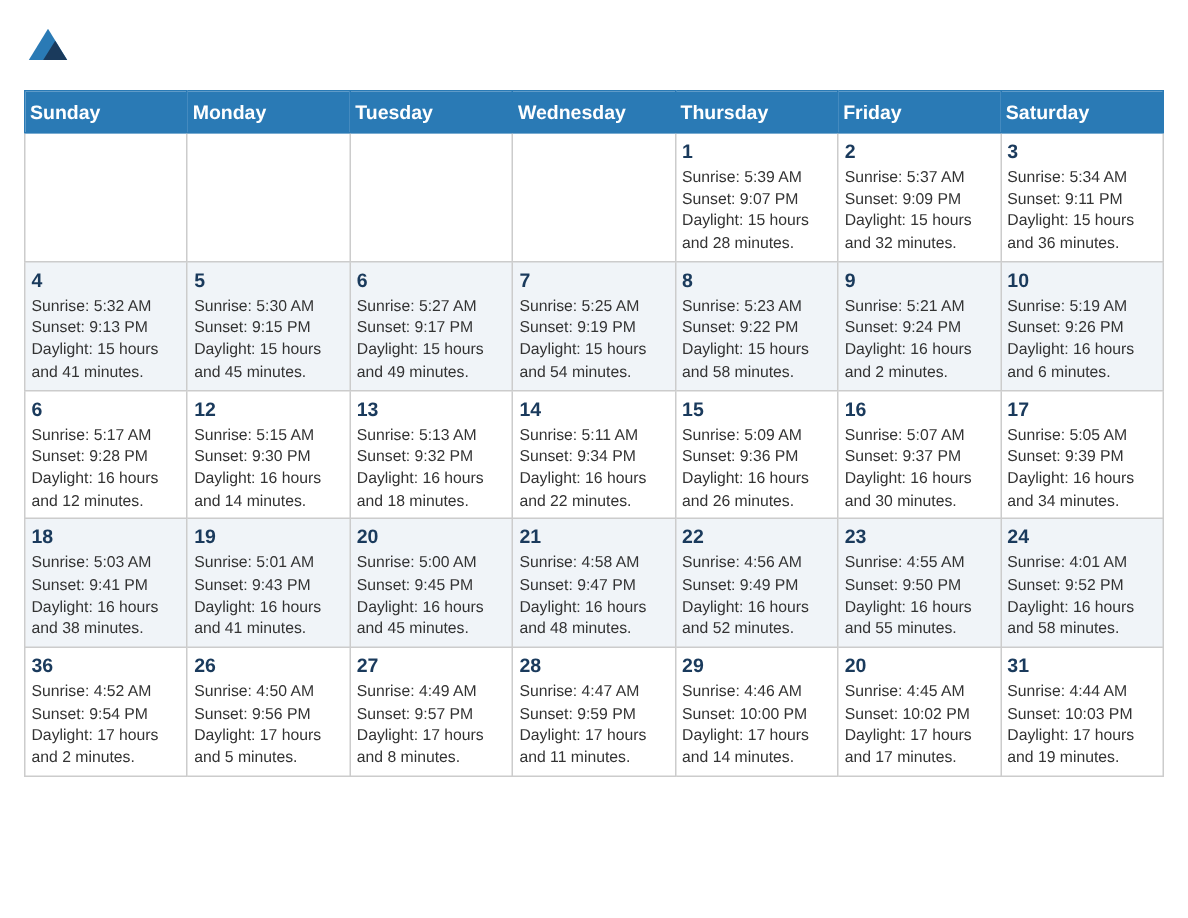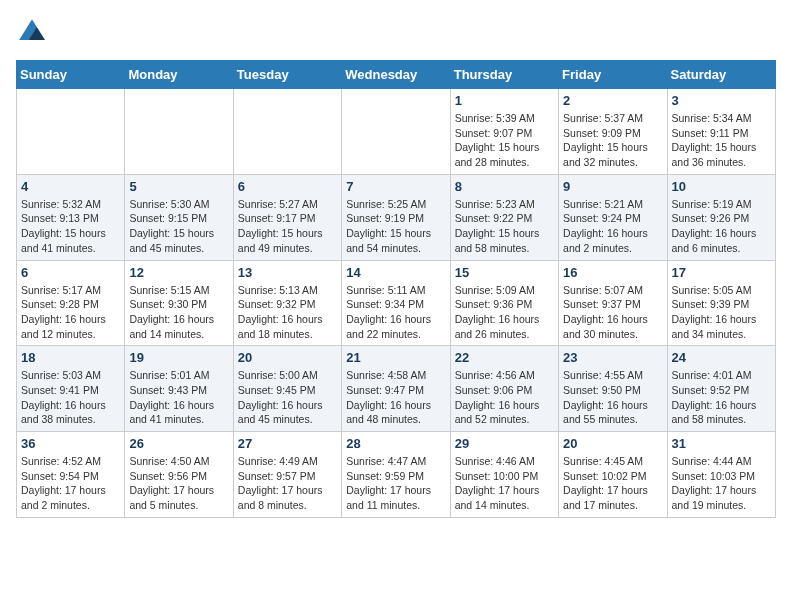--- a/index.html
+++ b/index.html
@@ -267,21 +267,21 @@
         <td>
           <div class="day-num">21</div>
           <div class="day-info">Sunrise: 4:58 AM</div>
           <div class="day-info">Sunset: 9:47 PM</div>
           <div class="day-info">Daylight: 16 hours</div>
           <div class="day-info">and 48 minutes.</div>
         </td>
         <td>
           <div class="day-num">22</div>
           <div class="day-info">Sunrise: 4:56 AM</div>
-          <div class="day-info">Sunset: 9:06 PM</div>
+          <div class="day-info">Sunset: 9:49 PM</div>
           <div class="day-info">Daylight: 16 hours</div>
           <div class="day-info">and 52 minutes.</div>
         </td>
         <td>
           <div class="day-num">23</div>
           <div class="day-info">Sunrise: 4:55 AM</div>
           <div class="day-info">Sunset: 9:50 PM</div>
           <div class="day-info">Daylight: 16 hours</div>
           <div class="day-info">and 55 minutes.</div>
         </td>

